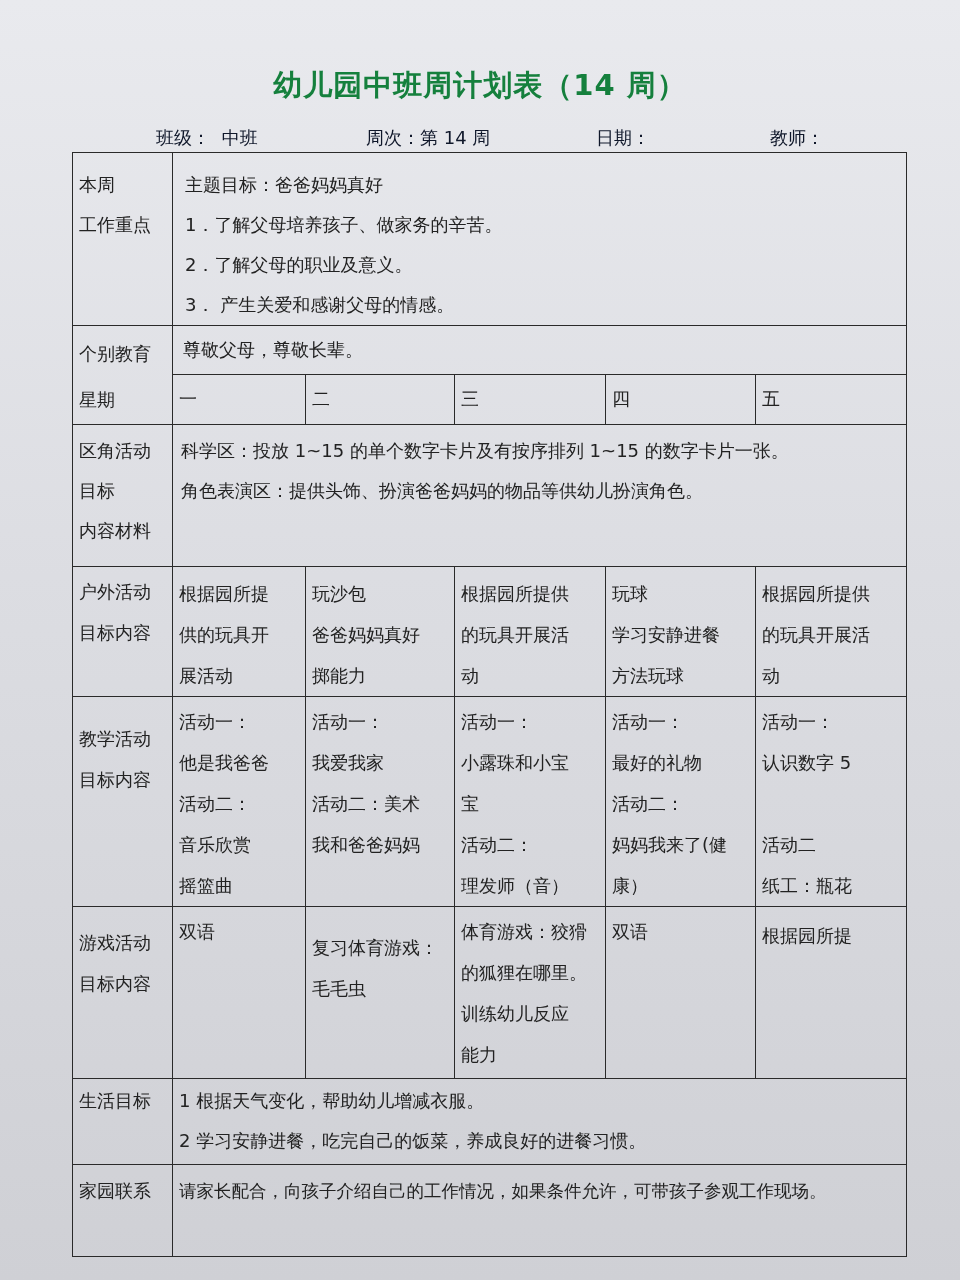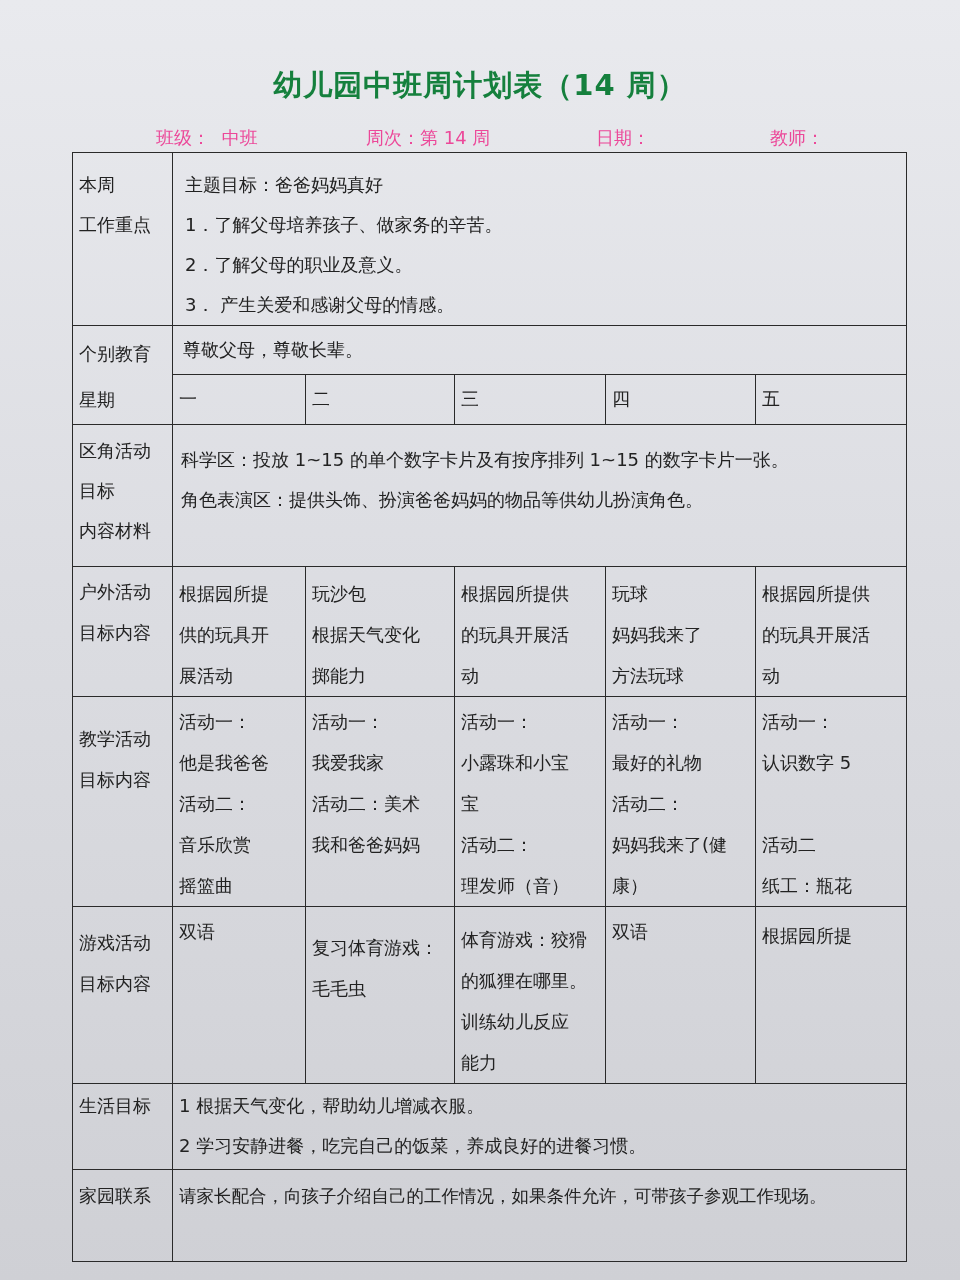--- a/index.html
+++ b/index.html
@@ -8,21 +8,21 @@
     background: linear-gradient(180deg, #e9eaee 0%, #dcdde2 45%, #cfd0d5 100%);
     font-family: "DejaVu Sans", "Liberation Sans", sans-serif;
     color:#1a1a1a;
     position:relative;
   }
   .title {
     position:absolute; left:0; width:960px; top:66px;
     text-align:center; font-size:29px; font-weight:bold; letter-spacing:1px;
     color:#15803d;
   }
-  .meta { position:absolute; top:126px; font-size:18px; color:#ec4899; }
+  .meta { position:absolute; top:126px; font-size:18px; color:#0f172a; }
   .meta span { margin-right:6px; }
   table.plan {
     position:absolute; left:72px; top:152px; width:834px;
     border-collapse:collapse; table-layout:fixed;
     font-size:18px; line-height:1.0;
   }
   table.plan td {
     border:1.5px solid #2a2a2a; vertical-align:top; padding:0 6px;
     color:#222;
   }
@@ -93,49 +93,49 @@
     <td class="day">四</td>
     <td class="day">五</td>
   </tr>
 
   <tr style="height:142px">
     <td class="lbl lines" style="padding-top:6px">
       <div>区角活动</div>
       <div>目标</div>
       <div>内容材料</div>
     </td>
-    <td colspan="5" class="lines" style="padding-top:15px;padding-left:8px">
+    <td colspan="5" class="lines" style="padding-top:6px;padding-left:8px">
       <div>科学区：投放 1~15 的单个数字卡片及有按序排列 1~15 的数字卡片一张。</div>
       <div>角色表演区：提供头饰、扮演爸爸妈妈的物品等供幼儿扮演角色。</div>
     </td>
   </tr>
 
   <tr style="height:124px">
     <td class="lbl wrap" style="padding-top:4px">
       <div>户外活动</div>
       <div>目标内容</div>
     </td>
     <td class="wrap" style="padding-top:6px">
       <div>根据园所提</div>
       <div>供的玩具开</div>
       <div>展活动</div>
     </td>
     <td class="wrap" style="padding-top:6px">
       <div>玩沙包</div>
-      <div>根据天气变化</div>
+      <div>爸爸妈妈真好</div>
       <div>掷能力</div>
     </td>
     <td class="wrap" style="padding-top:6px">
       <div>根据园所提供</div>
       <div>的玩具开展活</div>
       <div>动</div>
     </td>
     <td class="wrap" style="padding-top:6px">
       <div>玩球</div>
-      <div>妈妈我来了</div>
+      <div>学习安静进餐</div>
       <div>方法玩球</div>
     </td>
     <td class="wrap" style="padding-top:6px">
       <div>根据园所提供</div>
       <div>的玩具开展活</div>
       <div>动</div>
     </td>
   </tr>
 
   <tr style="height:208px">
@@ -185,21 +185,21 @@
       <div>游戏活动</div>
       <div>目标内容</div>
     </td>
     <td class="wrap" style="padding-top:4px">
       <div>双语</div>
     </td>
     <td class="wrap" style="padding-top:20px">
       <div>复习体育游戏：</div>
       <div>毛毛虫</div>
     </td>
-    <td class="wrap" style="padding-top:12px">
+    <td class="wrap" style="padding-top:4px">
       <div>体育游戏：狡猾</div>
       <div>的狐狸在哪里。</div>
       <div>训练幼儿反应</div>
       <div>能力</div>
     </td>
     <td class="wrap" style="padding-top:4px">
       <div>双语</div>
     </td>
     <td class="wrap" style="padding-top:8px">
       <div>根据园所提</div>

